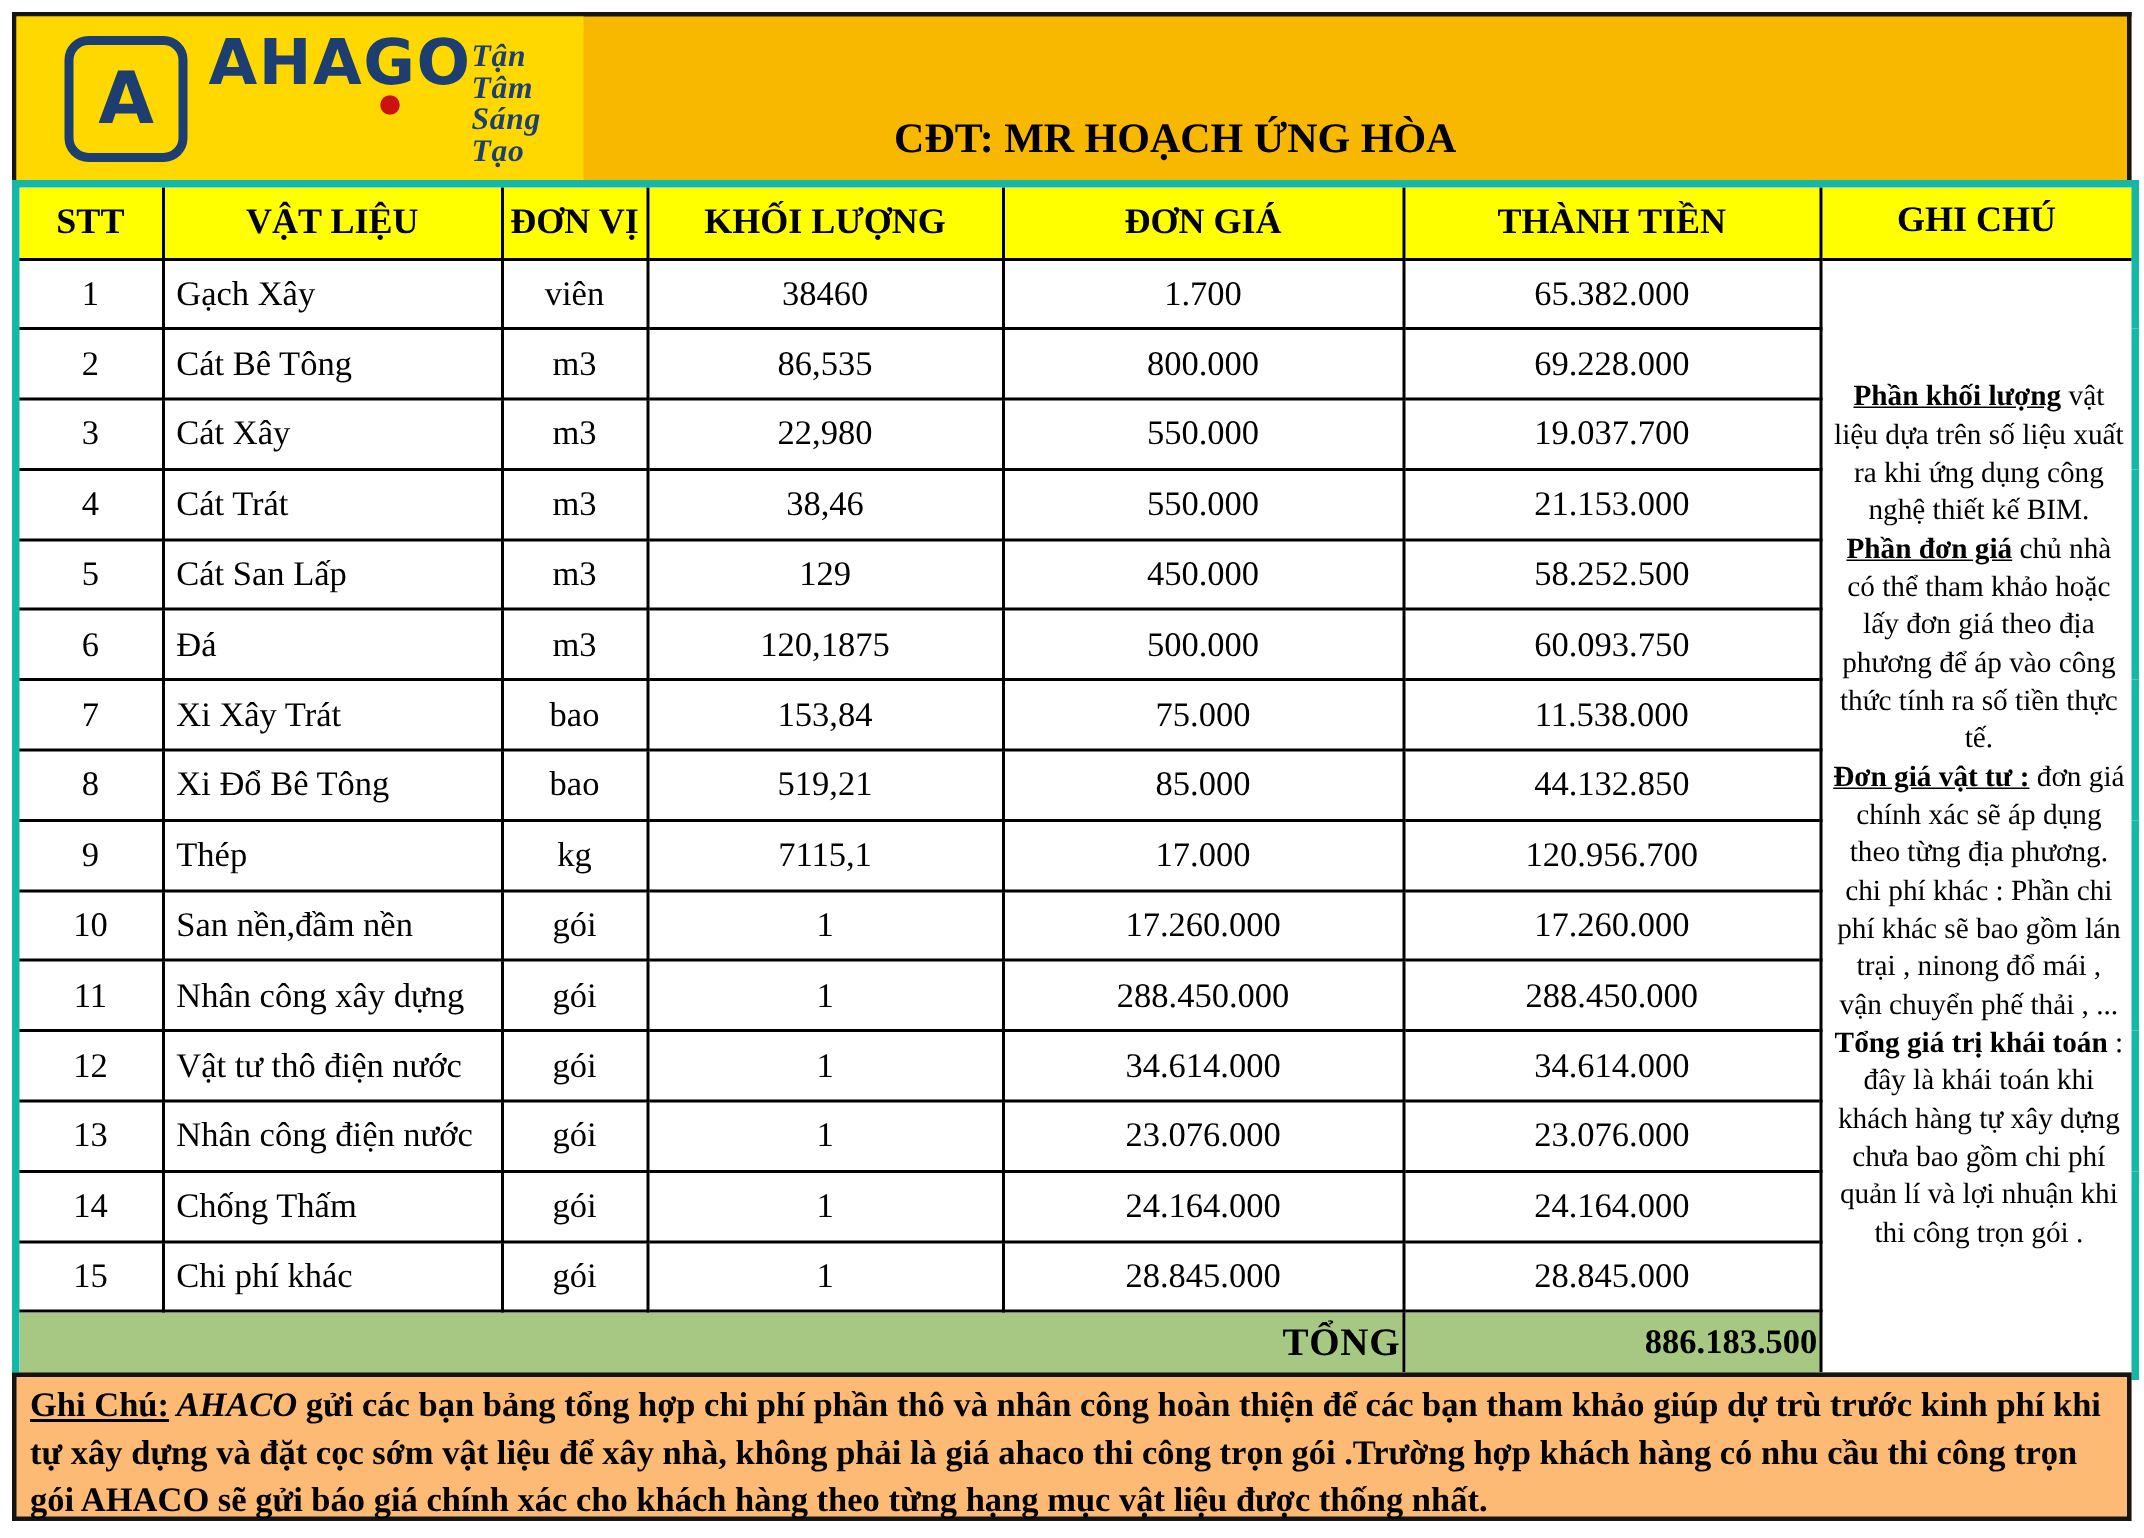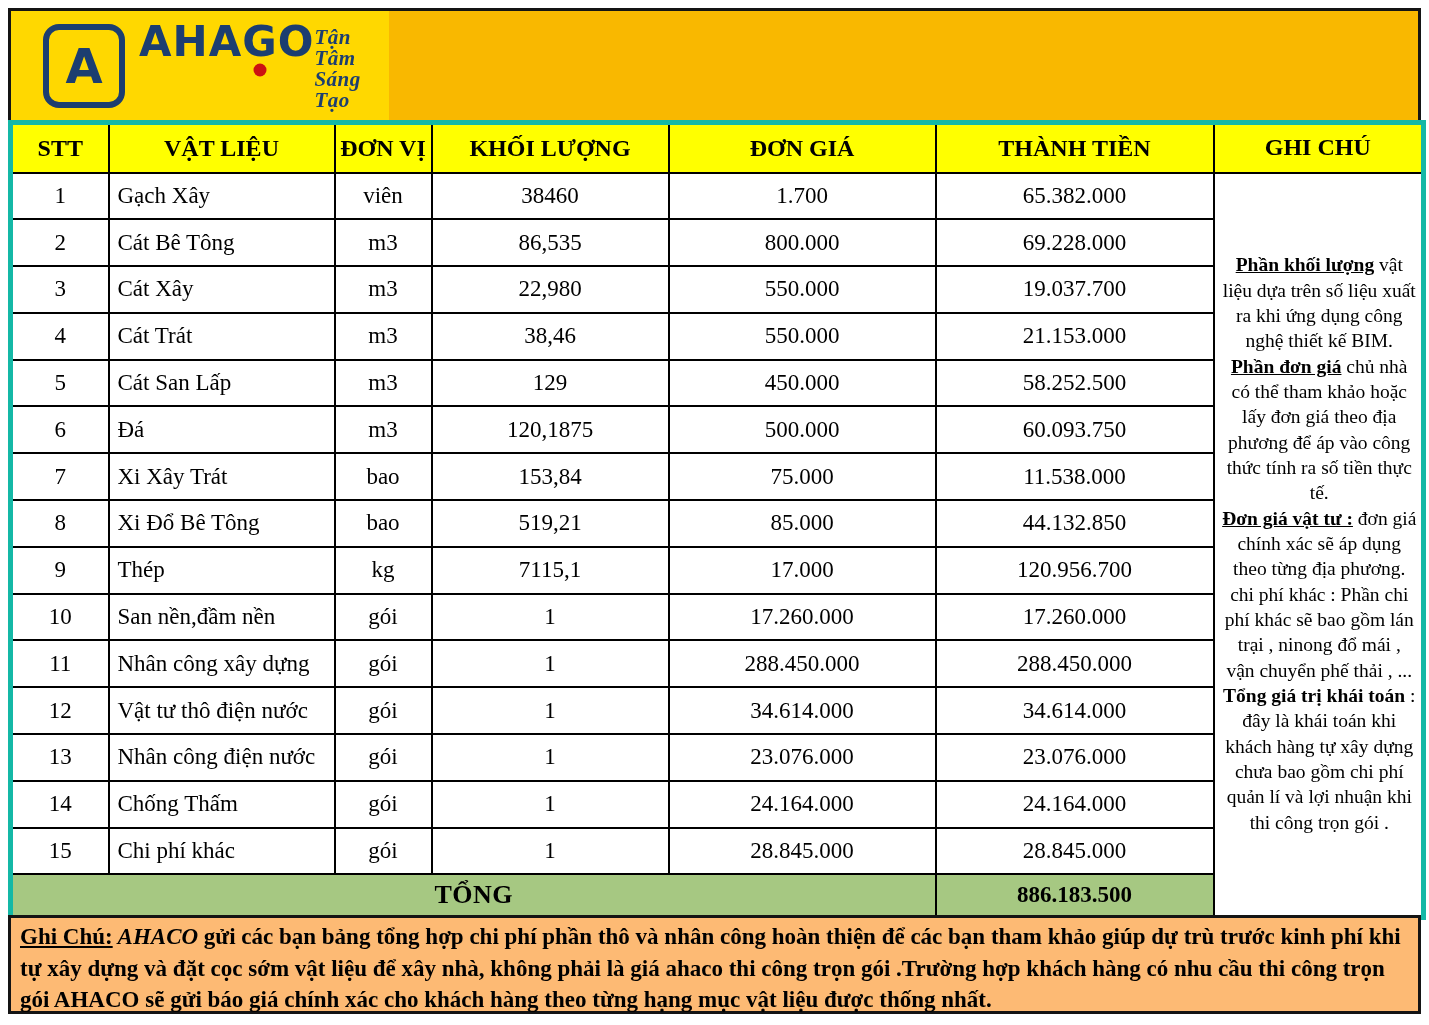--- a/index.html
+++ b/index.html
@@ -42,21 +42,21 @@
   table.quote{border:5px solid #14b8a6;}
   tr.head-row{height:50px;}
   tr.head-row th{background:#FFFF00;font-weight:bold;font-size:24px;
     text-align:center;vertical-align:middle;}
   th.h-notes{vertical-align:bottom;padding-bottom:2px;}
   tr.t-row{height:46.8px;}
   tr.t-row td{font-size:23px;text-align:center;vertical-align:middle;
     background:#fff;}
   td.c-mat{text-align:left !important;padding-left:8px;}
   tr.total-row{height:43px;}
-  tr.total-row td{background:#A6C882;text-align:center;vertical-align:middle;}
+  tr.total-row td{background:#A6C882;text-align:right;vertical-align:middle;}
   td.c-total-label{font-weight:bold;font-size:26px;letter-spacing:.5px;}
   td.c-total-amount{font-weight:bold;font-size:23px;}
 
   
   td.c-notes{vertical-align:top;background:#fff;padding:1px 4px 2px 7px;
     background-image:repeating-linear-gradient(180deg,
       transparent 0 44.8px,#000 44.8px 46.8px);
     background-size:7px 100%;background-repeat:no-repeat;}
   .notes-text{font-size:19.5px;line-height:1.3;}
   .notes-text p{margin:0;}
@@ -82,20 +82,21 @@
       <div class="logo-words">
         <div class="logo-word">
           <span>AHA</span>
           <span class="logo-g">G</span>
           <span>O</span>
         </div>
         <div class="logo-tagline">Tận Tâm Sáng Tạo</div>
       </div>
     </div>
     <div class="band-titles">
+      <div class="band-subtitle">CĐT: MR HOẠCH ỨNG HÒA</div>
     </div>
   </div>
 
   <table class="quote">
     <colgroup>
       <col style="width:98px">
         <col style="width:226px">
         <col style="width:97px">
       <col style="width:237px">
         <col style="width:267px">

